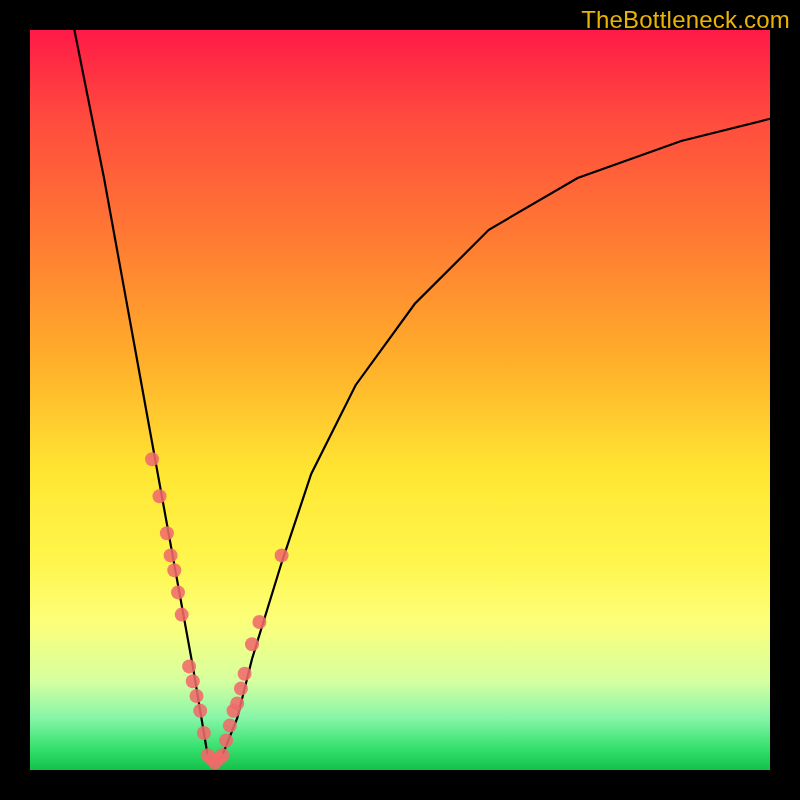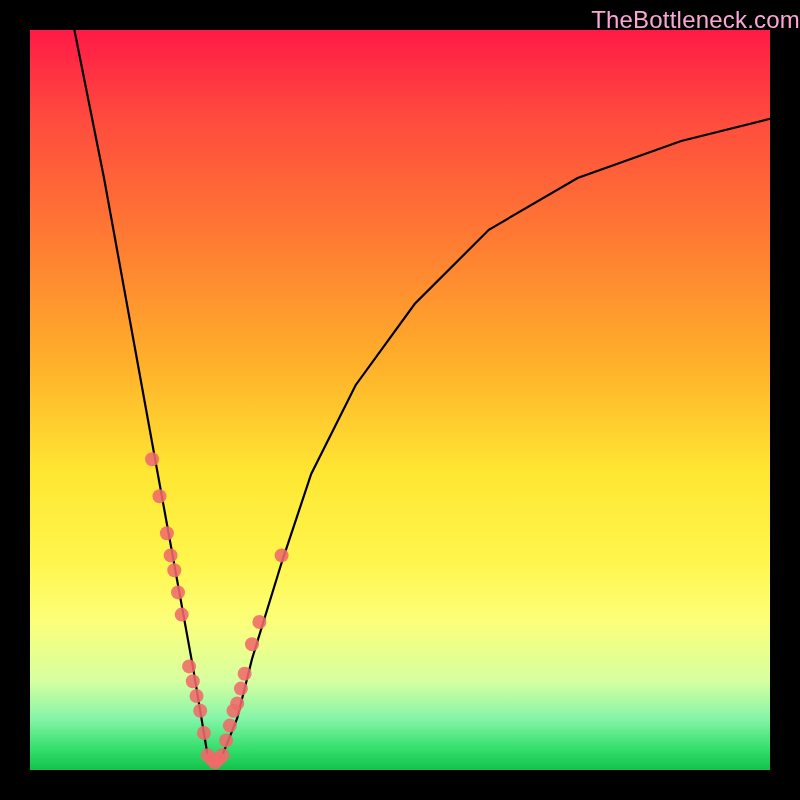--- a/index.html
+++ b/index.html
@@ -34,22 +34,22 @@
       #fff64d 72%,
       #fcff7a 80%,
       #d6ffa0 88%,
       #86f5a8 93%,
       #36e06e 97%,
       #12c24b 100%);
   }
   .watermark {
     position: absolute;
     top: 6px;
-    right: 0;
-    color: #f9a8d4;
+    right: 10px;
+    color: #eab308;
     font-size: 24px;
     letter-spacing: 0.2px;
     user-select: none;
   }
   svg.curve {
     position: absolute;
     left: 0;
     top: 0;
     width: 740px;
     height: 740px;

